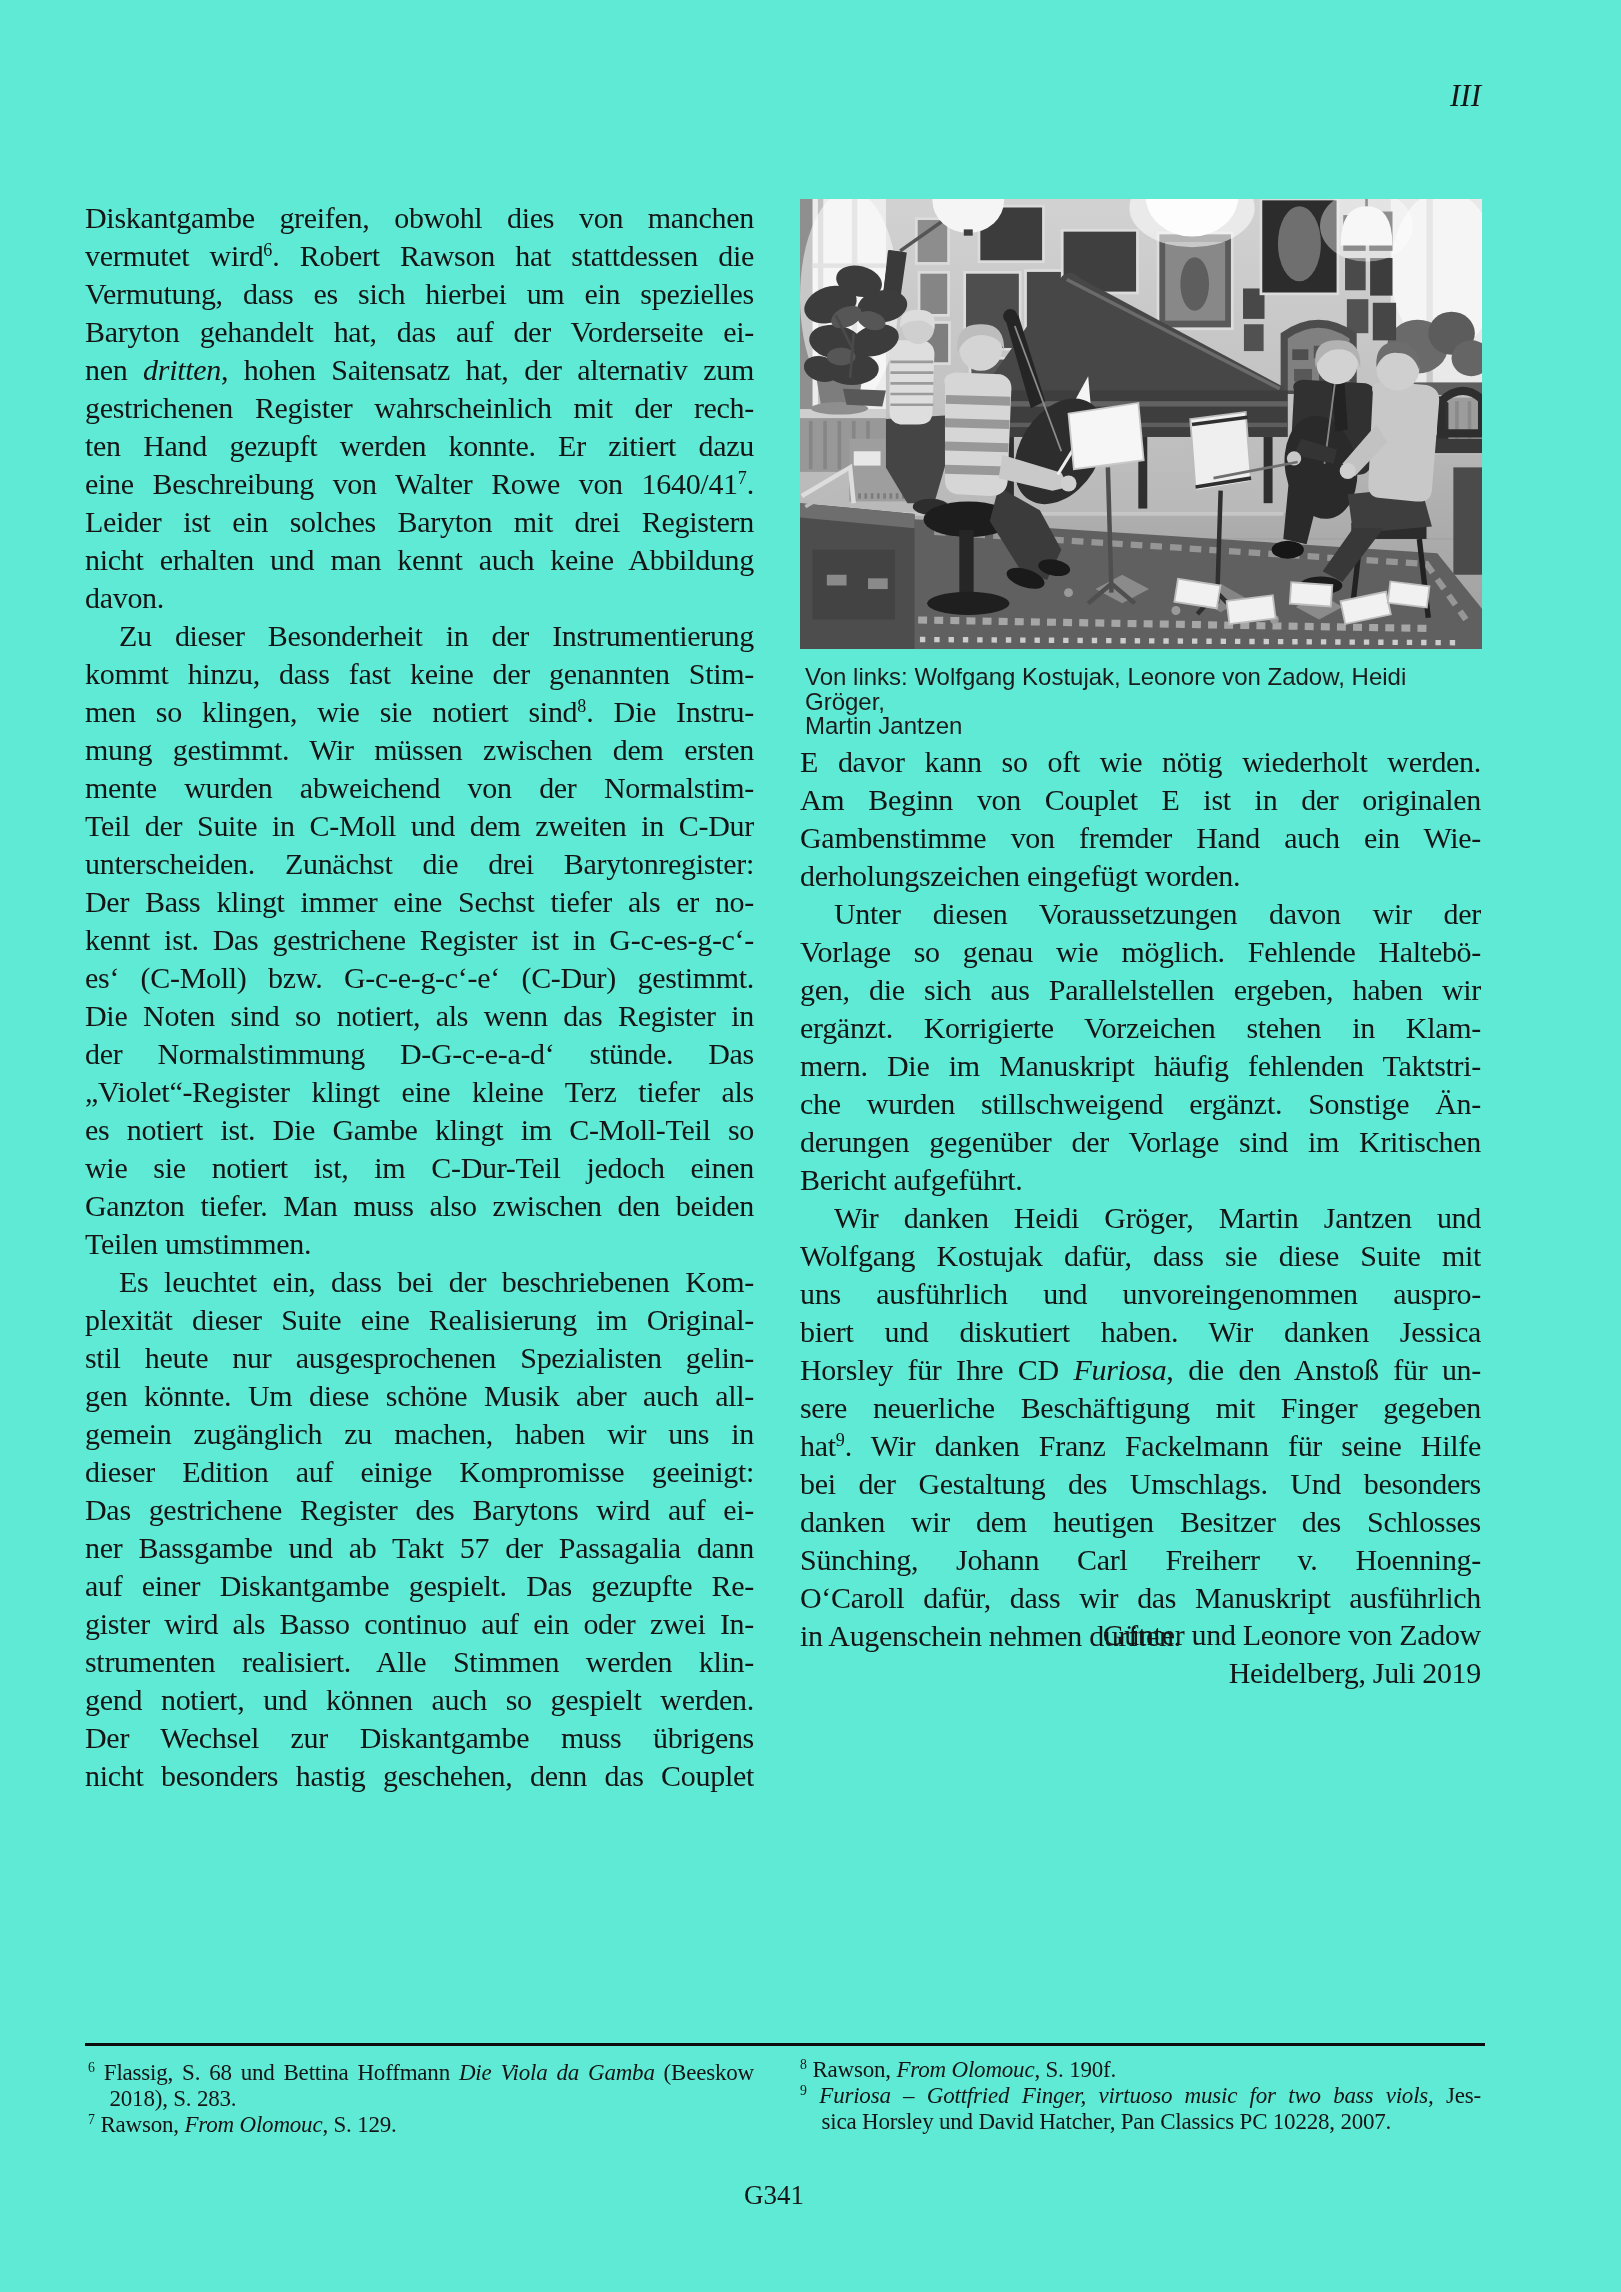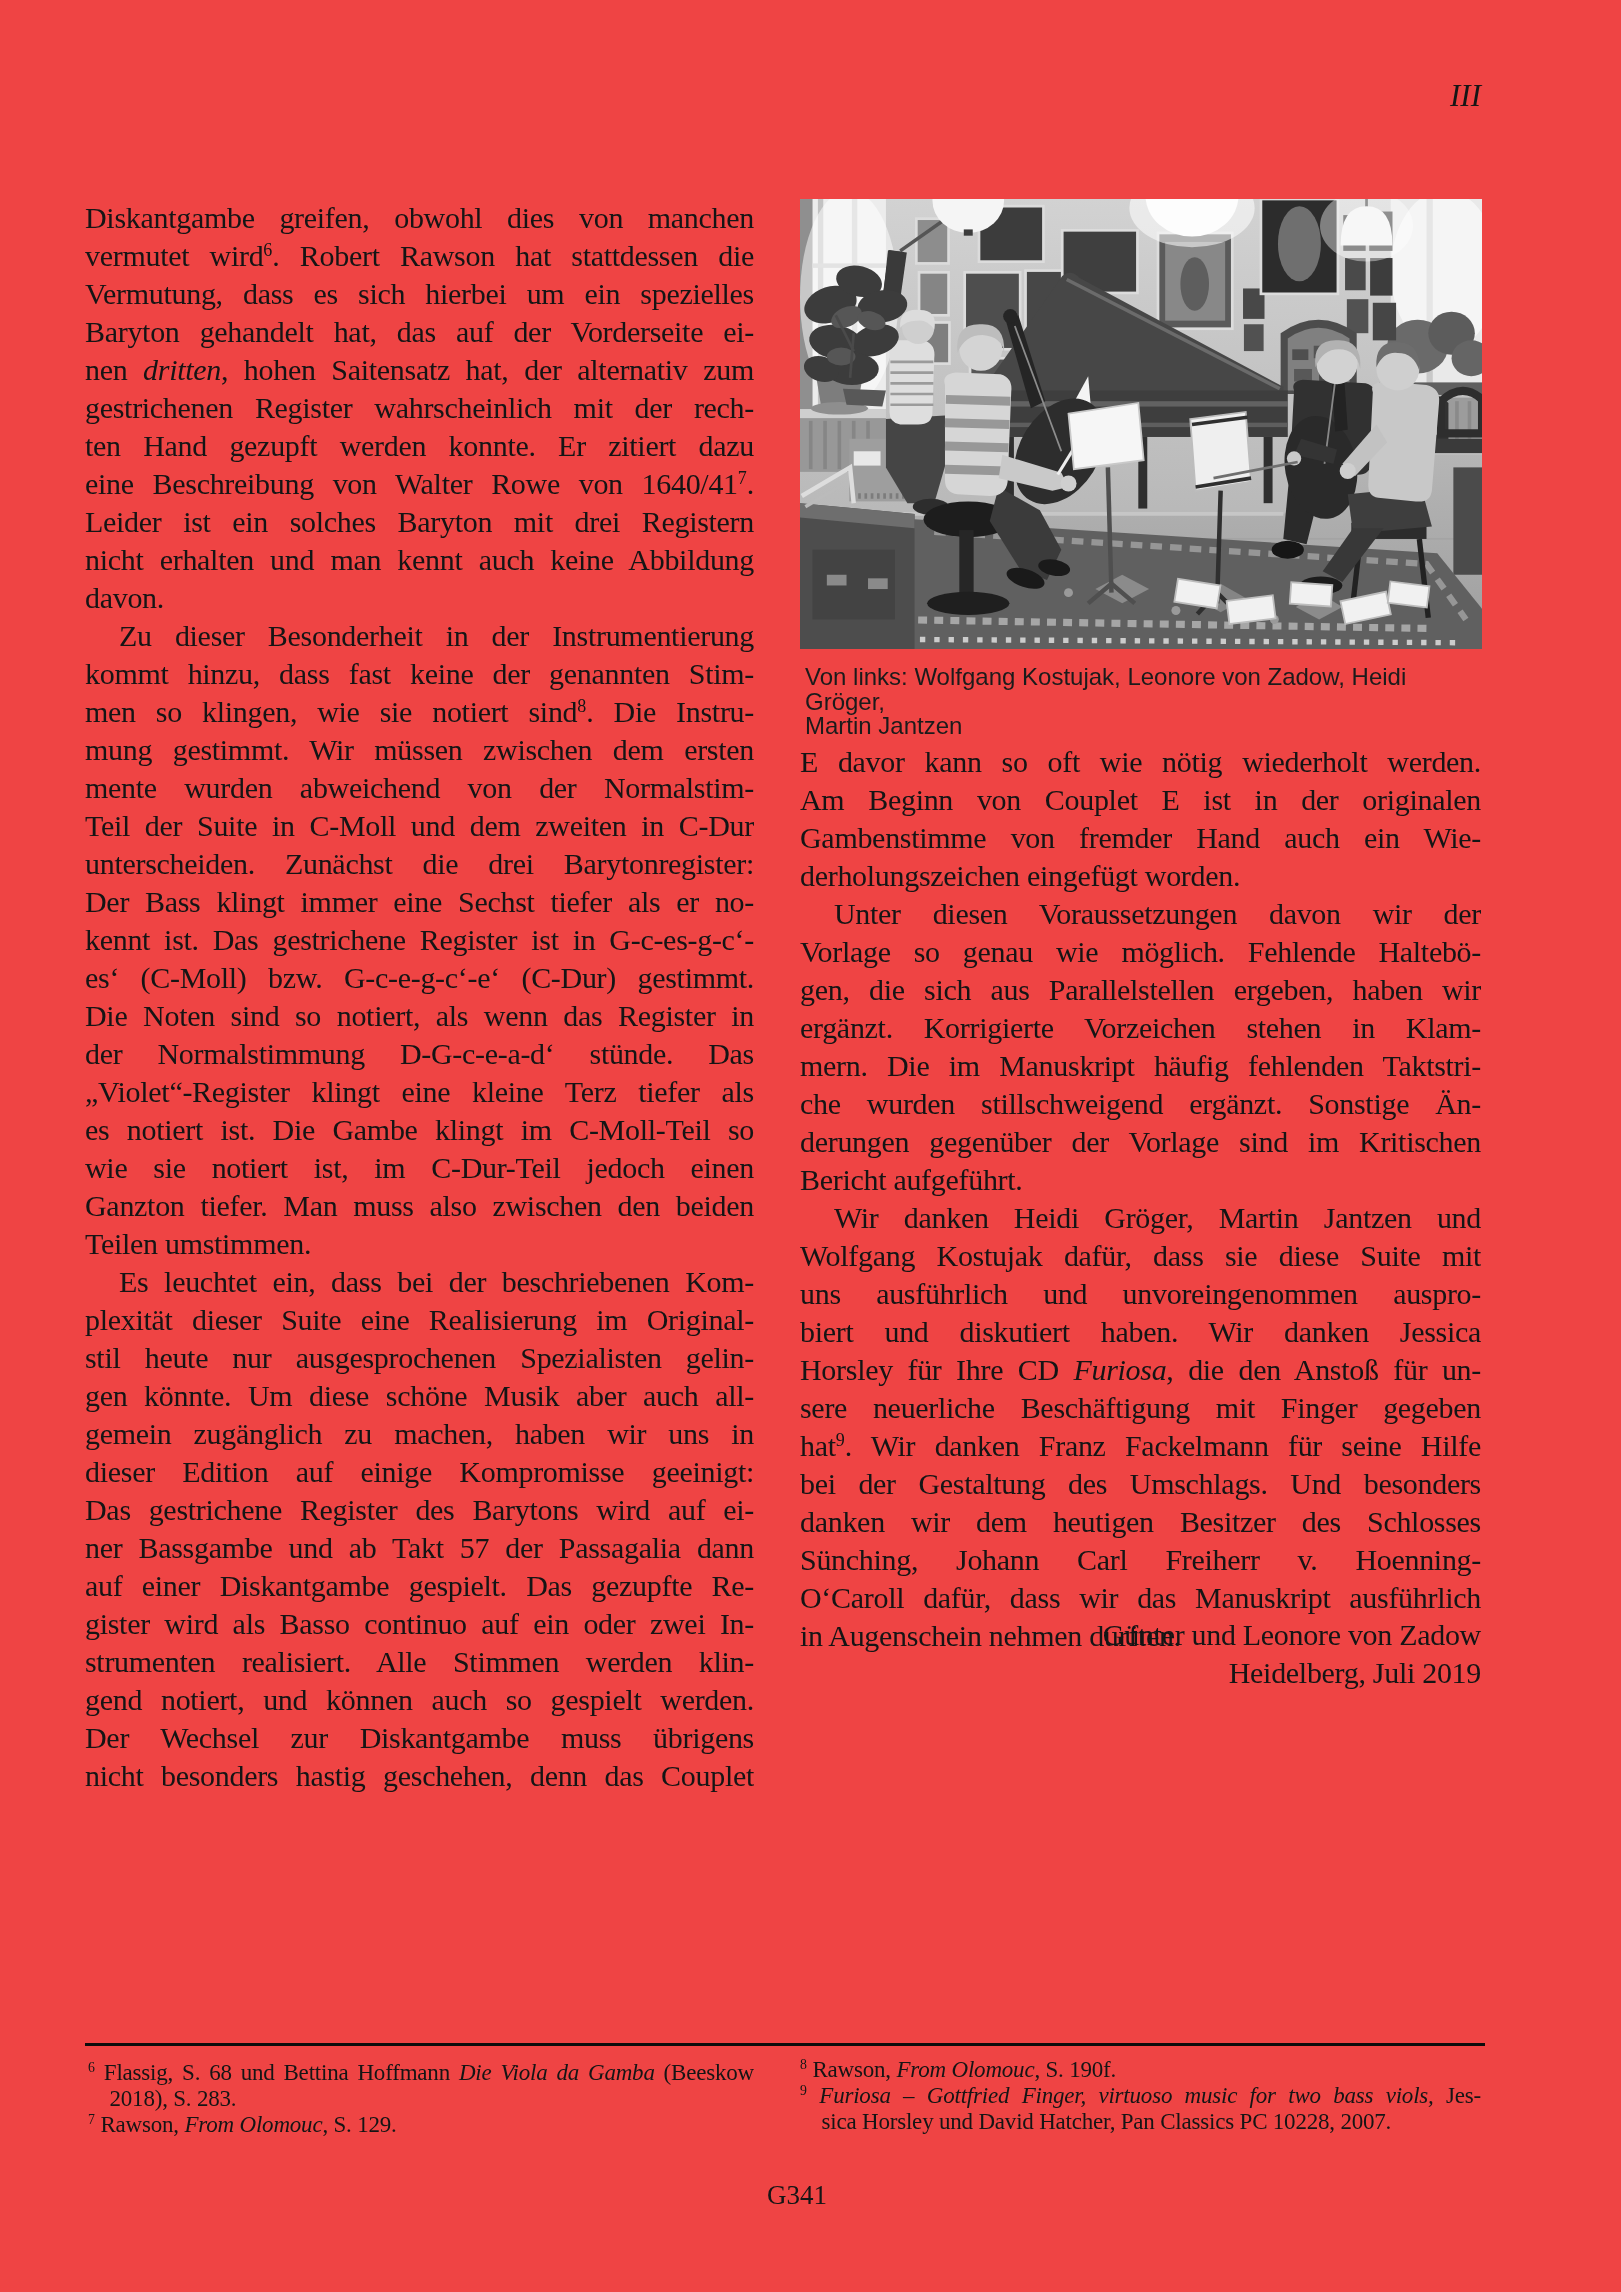--- a/index.html
+++ b/index.html
@@ -1,16 +1,16 @@
 <!DOCTYPE html>
 <html style="font-size:14.3px"><head>
 <meta charset="utf-8">
 <style>
   html,body{margin:0;padding:0;background:#9a9a9a;}
-  .page{position:relative;width:1622px;height:2293px;margin:0 auto;background:#ef4444;
+  .page{position:relative;width:1622px;height:2293px;margin:0 auto;background:#5eead4;
         font-family:"Liberation Serif","DejaVu Serif",serif;color:#151515;overflow:hidden;}
   .col{position:absolute;}
   .jl{height:38px;line-height:38px;font-size:30px;letter-spacing:-0.3px;
       text-align:justify;overflow:hidden;white-space:normal;}
   .jl::after{content:"";display:inline-block;width:100%;height:0;}
   .jl.ragged{text-align:left;}
   .jl.ragged::after{content:none;}
   .jl.indent{text-indent:34px;}
   sup{font-size:60%;line-height:0;vertical-align:baseline;position:relative;top:-0.55em;letter-spacing:0;}
   i{font-style:italic;}
@@ -24,21 +24,21 @@
   .fnrule{position:absolute;left:85px;top:2043px;width:1400px;height:2.7px;background:#0c0c0c;}
   .fncol{position:absolute;}
   .fnline{height:26px;line-height:26px;font-size:23px;letter-spacing:-0.2px;
           text-align:justify;overflow:hidden;}
   .fnline::after{content:"";display:inline-block;width:100%;height:0;}
   .fnline.ragged{text-align:left;}
   .fnline.ragged::after{content:none;}
   .fnline.hang{padding-left:21.5px;}
   .pageno-top{position:absolute;left:1338px;top:79px;width:143px;text-align:right;
               font-style:italic;font-size:31px;line-height:34px;color:#161616;}
-  .pageno-bottom{position:absolute;left:97px;top:2180px;width:1400px;text-align:center;
+  .pageno-bottom{position:absolute;left:74px;top:2180px;width:1400px;text-align:center;
                  font-size:27px;line-height:30px;color:#161616;}
 </style>
 </head>
 <body>
 
 <div class="page">
 
   <div class="pageno-top">III</div>
 
   <div class="col" style="left:85px;top:199px;width:669px;">

